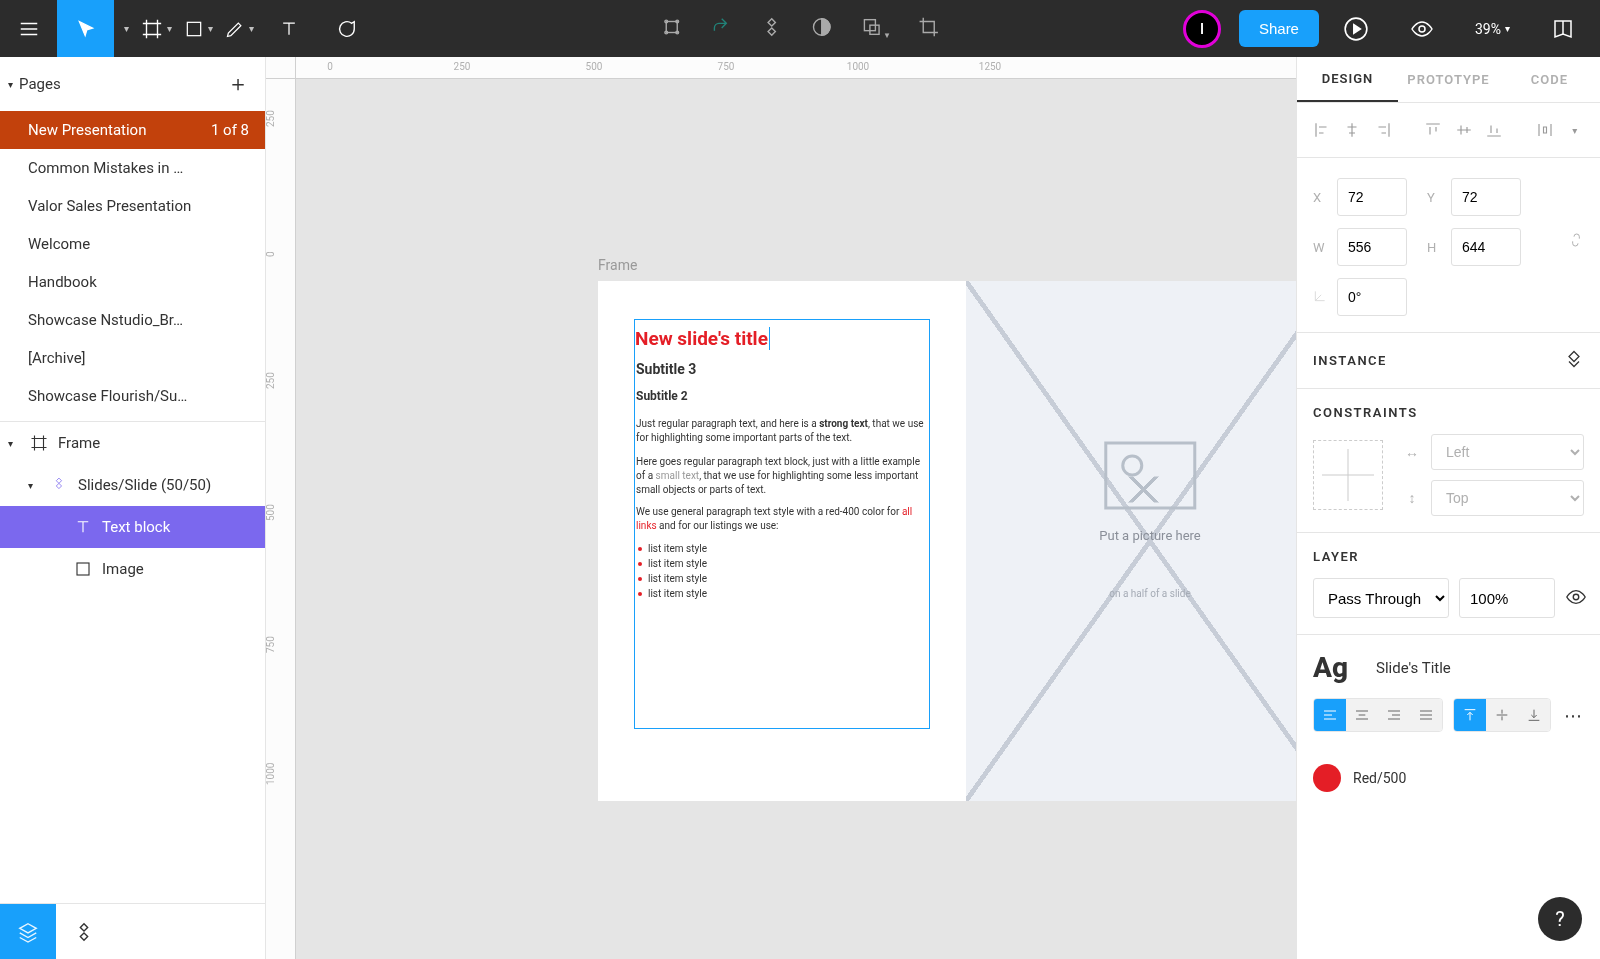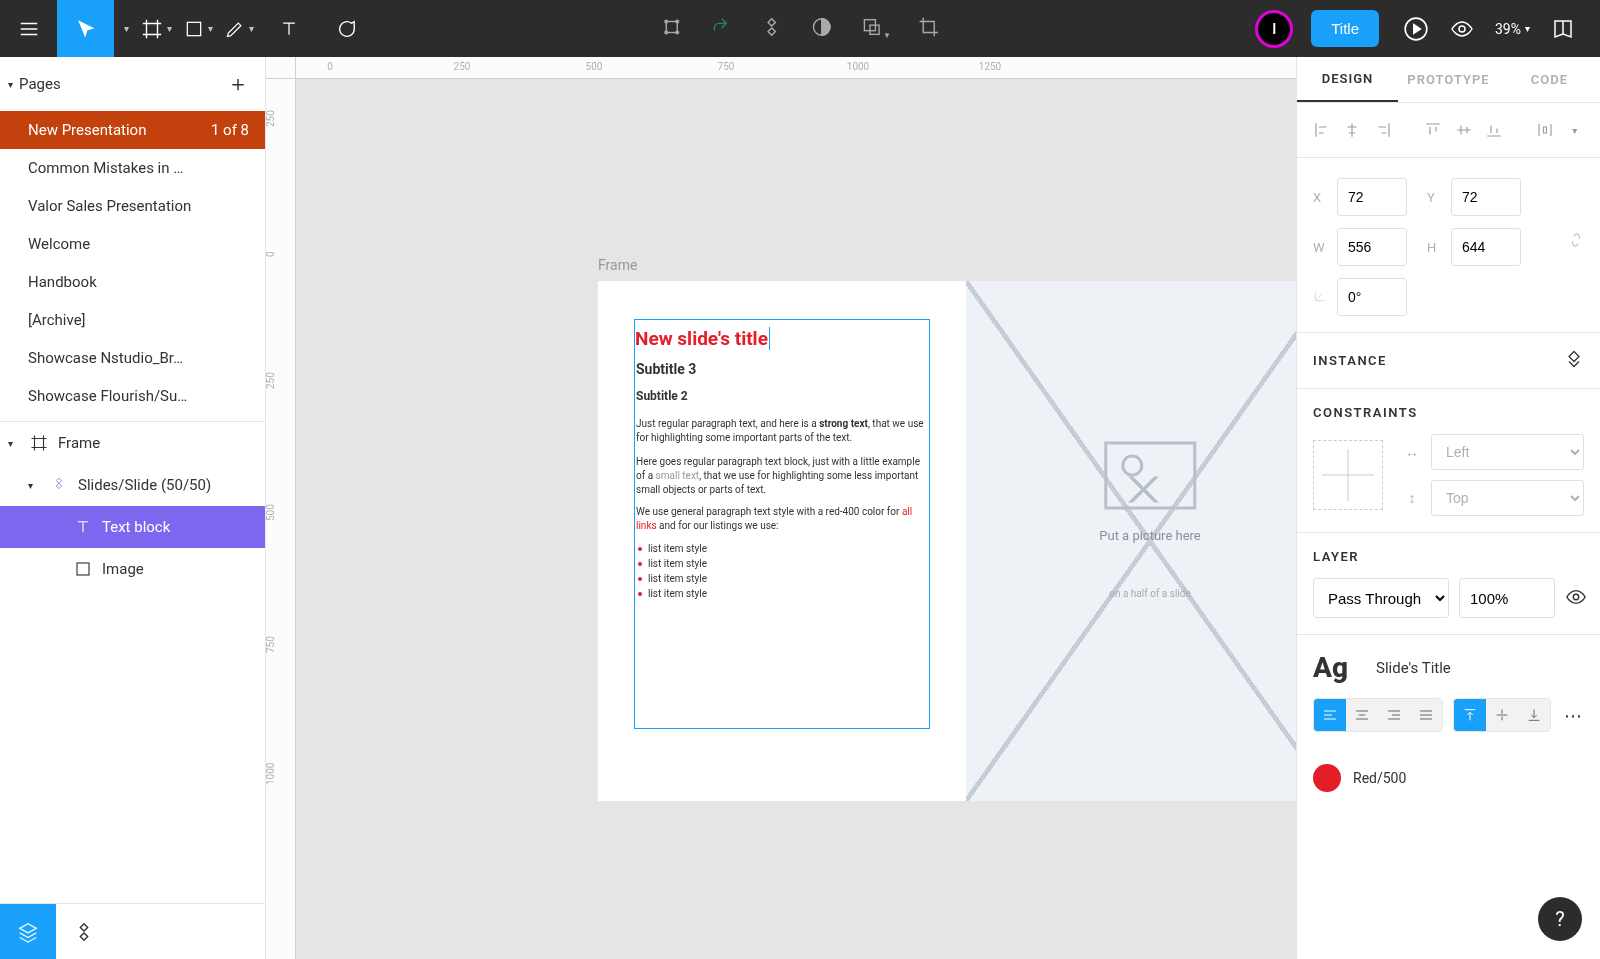--- a/index.html
+++ b/index.html
@@ -41,21 +41,21 @@
 .avatar {
   width: 38px; height: 38px; border-radius: 50%;
   background: #000; border: 3px solid #e100d9;
   display:flex;align-items:center;justify-content:center;
   font-weight:600;color:#fff;margin-right:18px;
 }
 .share-btn {
   background:#18a0fb;border:none;color:#fff;font-size:15px;
   padding:10px 20px;border-radius:6px;margin-right:24px;cursor:pointer;font-weight:500;
 }
-.tb-right { display:flex;align-items:center;gap:20px;padding-right:24px;}
+.tb-right { display:flex;align-items:center;gap:40px;padding-right:24px;}
 .tb-right .icon-btn { width:26px;height:26px;display:flex;align-items:center;justify-content:center;cursor:pointer;}
 .zoom { font-size:14px;display:flex;align-items:center;gap:4px;cursor:pointer;}
 
 
 .app-body { display:flex;height:calc(100% - 57px);}
 .left-panel {
   width: 266px; background:#fff; border-right:1px solid #e5e5e5;
   display:flex;flex-direction:column;
 }
 .pages-header {
@@ -314,21 +314,21 @@
         </svg><span style="font-size:9px;margin-left:2px">▾</span></span>
     <span><svg width="22" height="22" viewBox="0 0 24 24">
           <path d="M6 2v16h16M2 6h16v16"></path>
         </svg></span>
   </div>
 
   <div class="spacer"></div>
   <div class="avatar">
       <span>I</span>
     </div>
-  <button class="share-btn">Title</button>
+  <button class="share-btn">Share</button>
   <div class="tb-right">
     <span class="icon-btn">
         <svg width="26" height="26" viewBox="0 0 24 24">
           <circle cx="12" cy="12" r="10"></circle>
           <path d="M10 8l6 4-6 4z" fill="currentColor"></path>
         </svg>
       </span>
     <span class="icon-btn">
         <svg width="24" height="24" viewBox="0 0 24 24">
           <path d="M2 12s4-7 10-7 10 7 10 7-4 7-10 7-10-7-10-7z"></path>
@@ -369,24 +369,24 @@
       <li>
           <span>Valor Sales Presentation</span>
         </li>
       <li>
           <span>Welcome</span>
         </li>
       <li>
           <span>Handbook</span>
         </li>
       <li>
-          <span>[Archive]</span>
+          <span>Showcase Nstudio_Br…</span>
         </li>
       <li>
-          <span>Showcase Nstudio_Br…</span>
+          <span>[Archive]</span>
         </li>
       <li>
           <span>Showcase Flourish/Su…</span>
         </li>
     </ul>
 
     <div class="layers-section">
       <div class="layer-row">
         <span class="expand">▾</span>
         <span class="ic">

